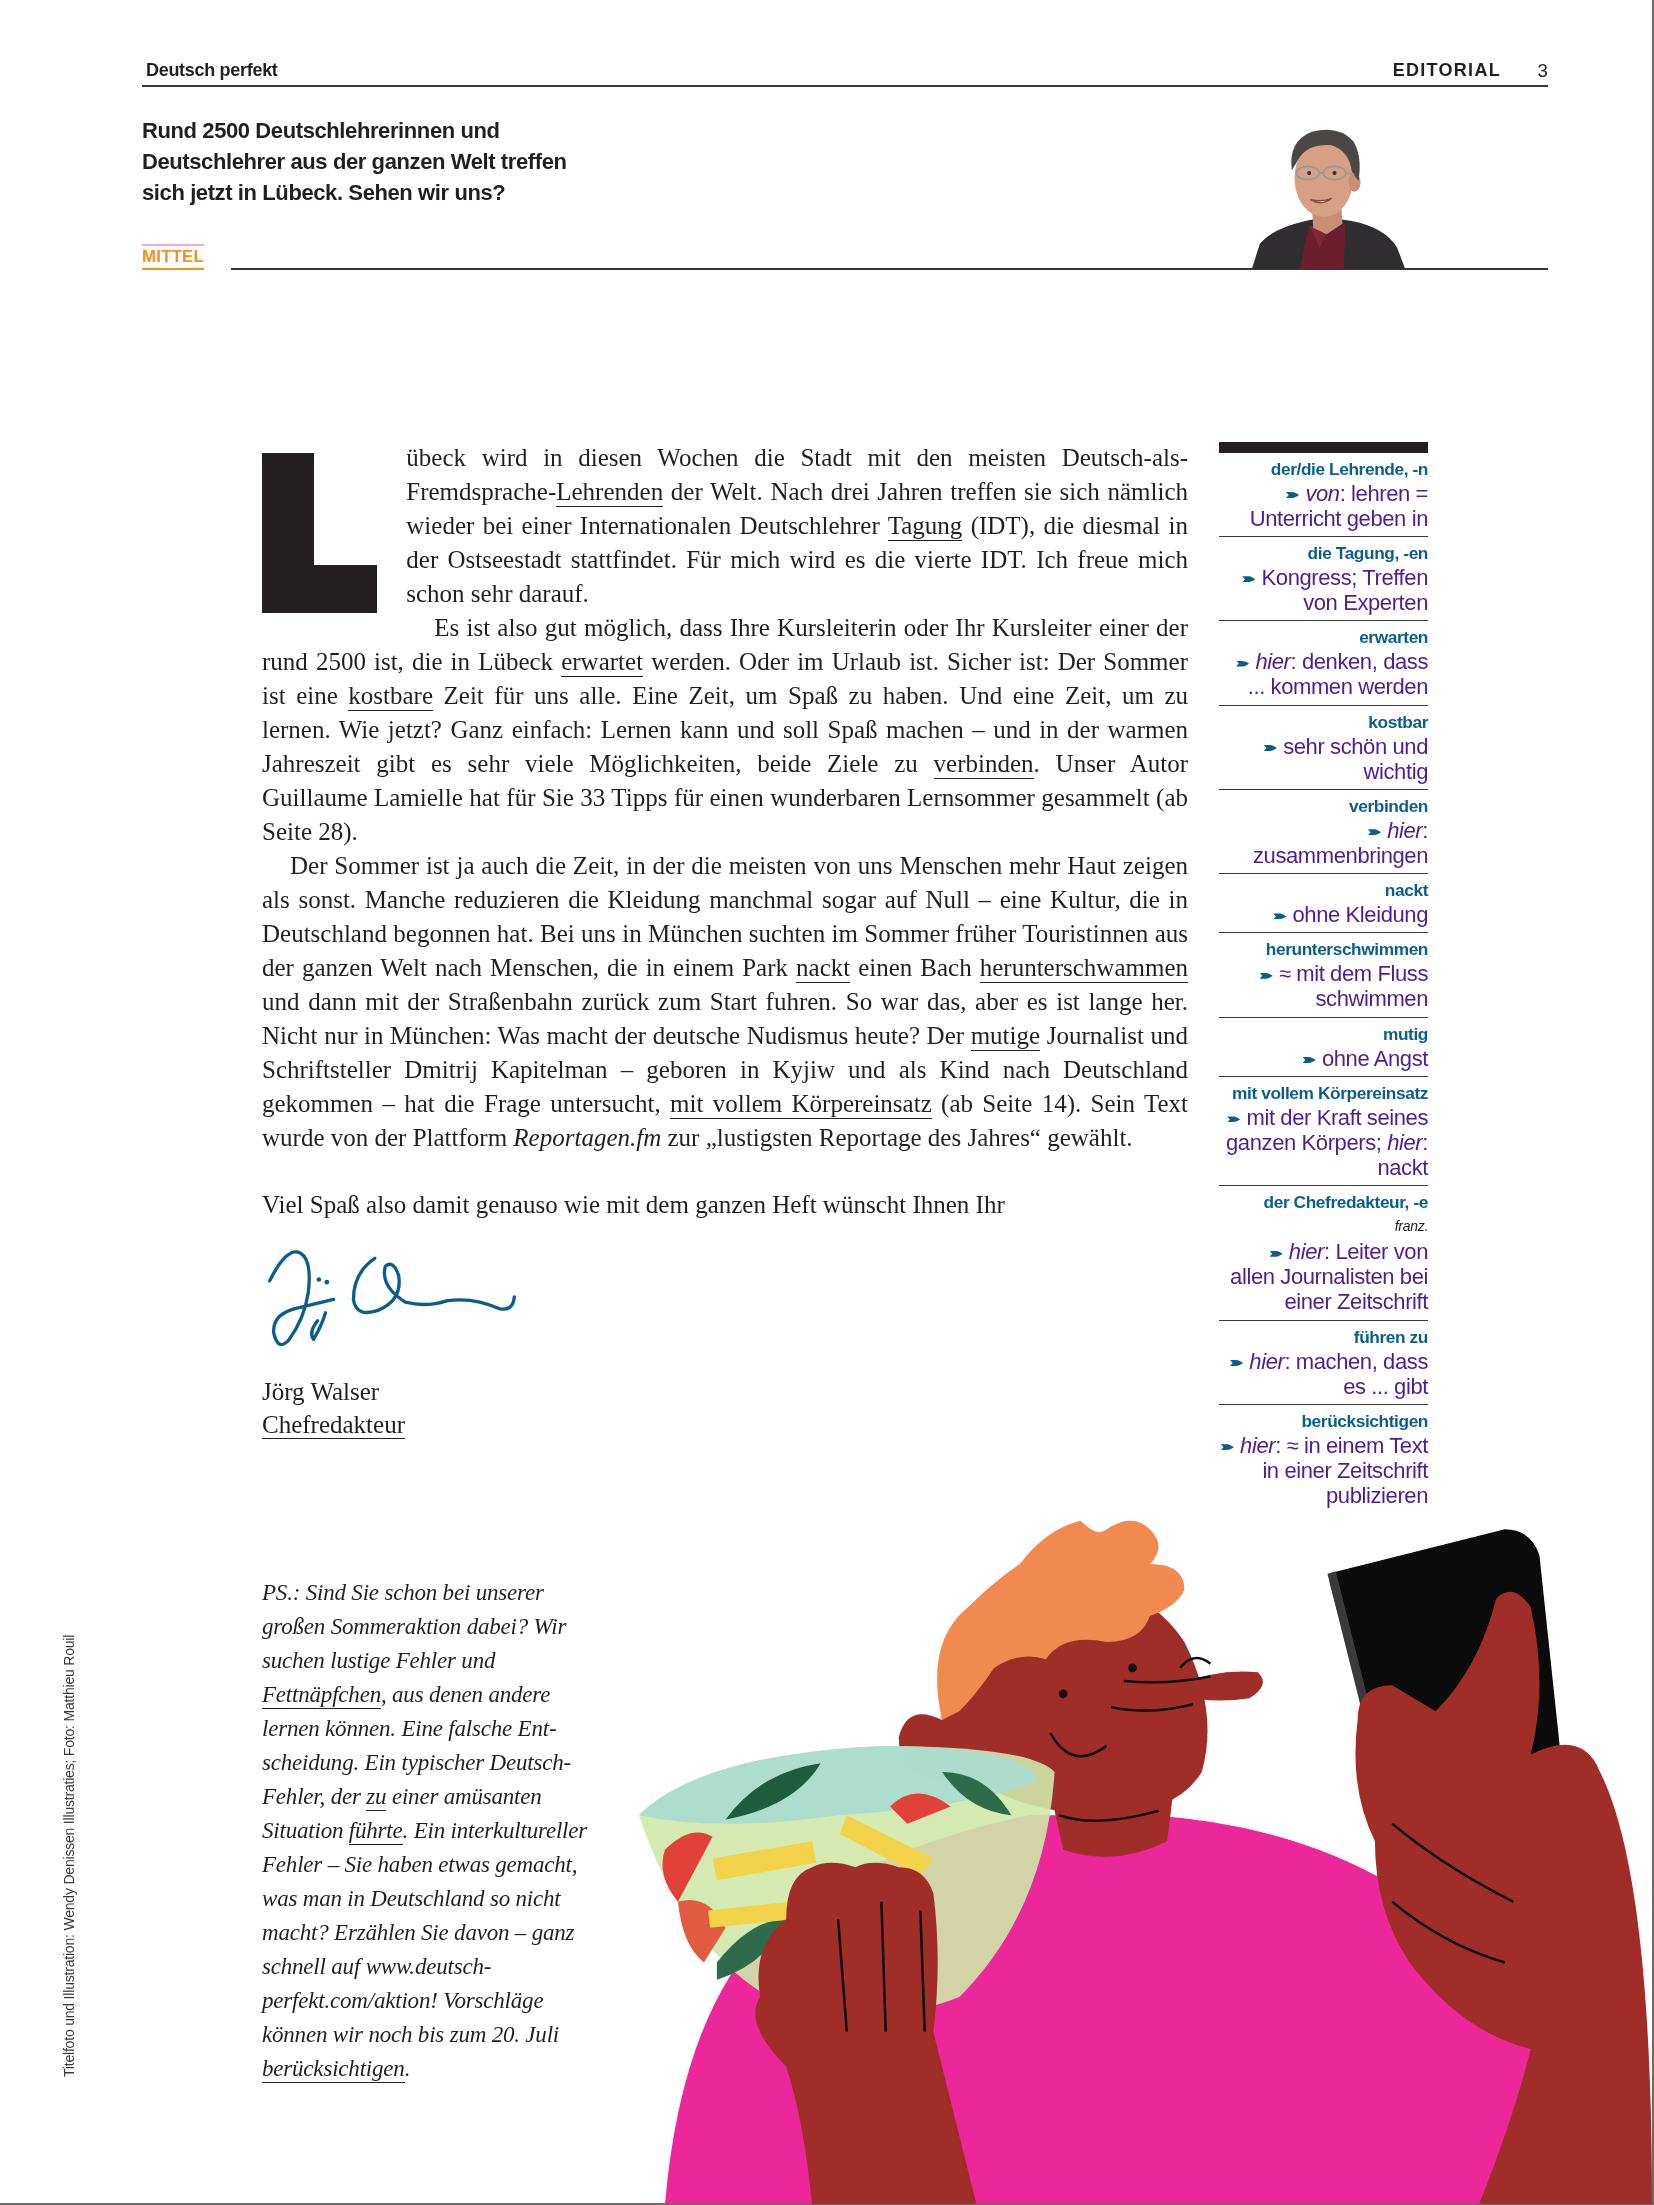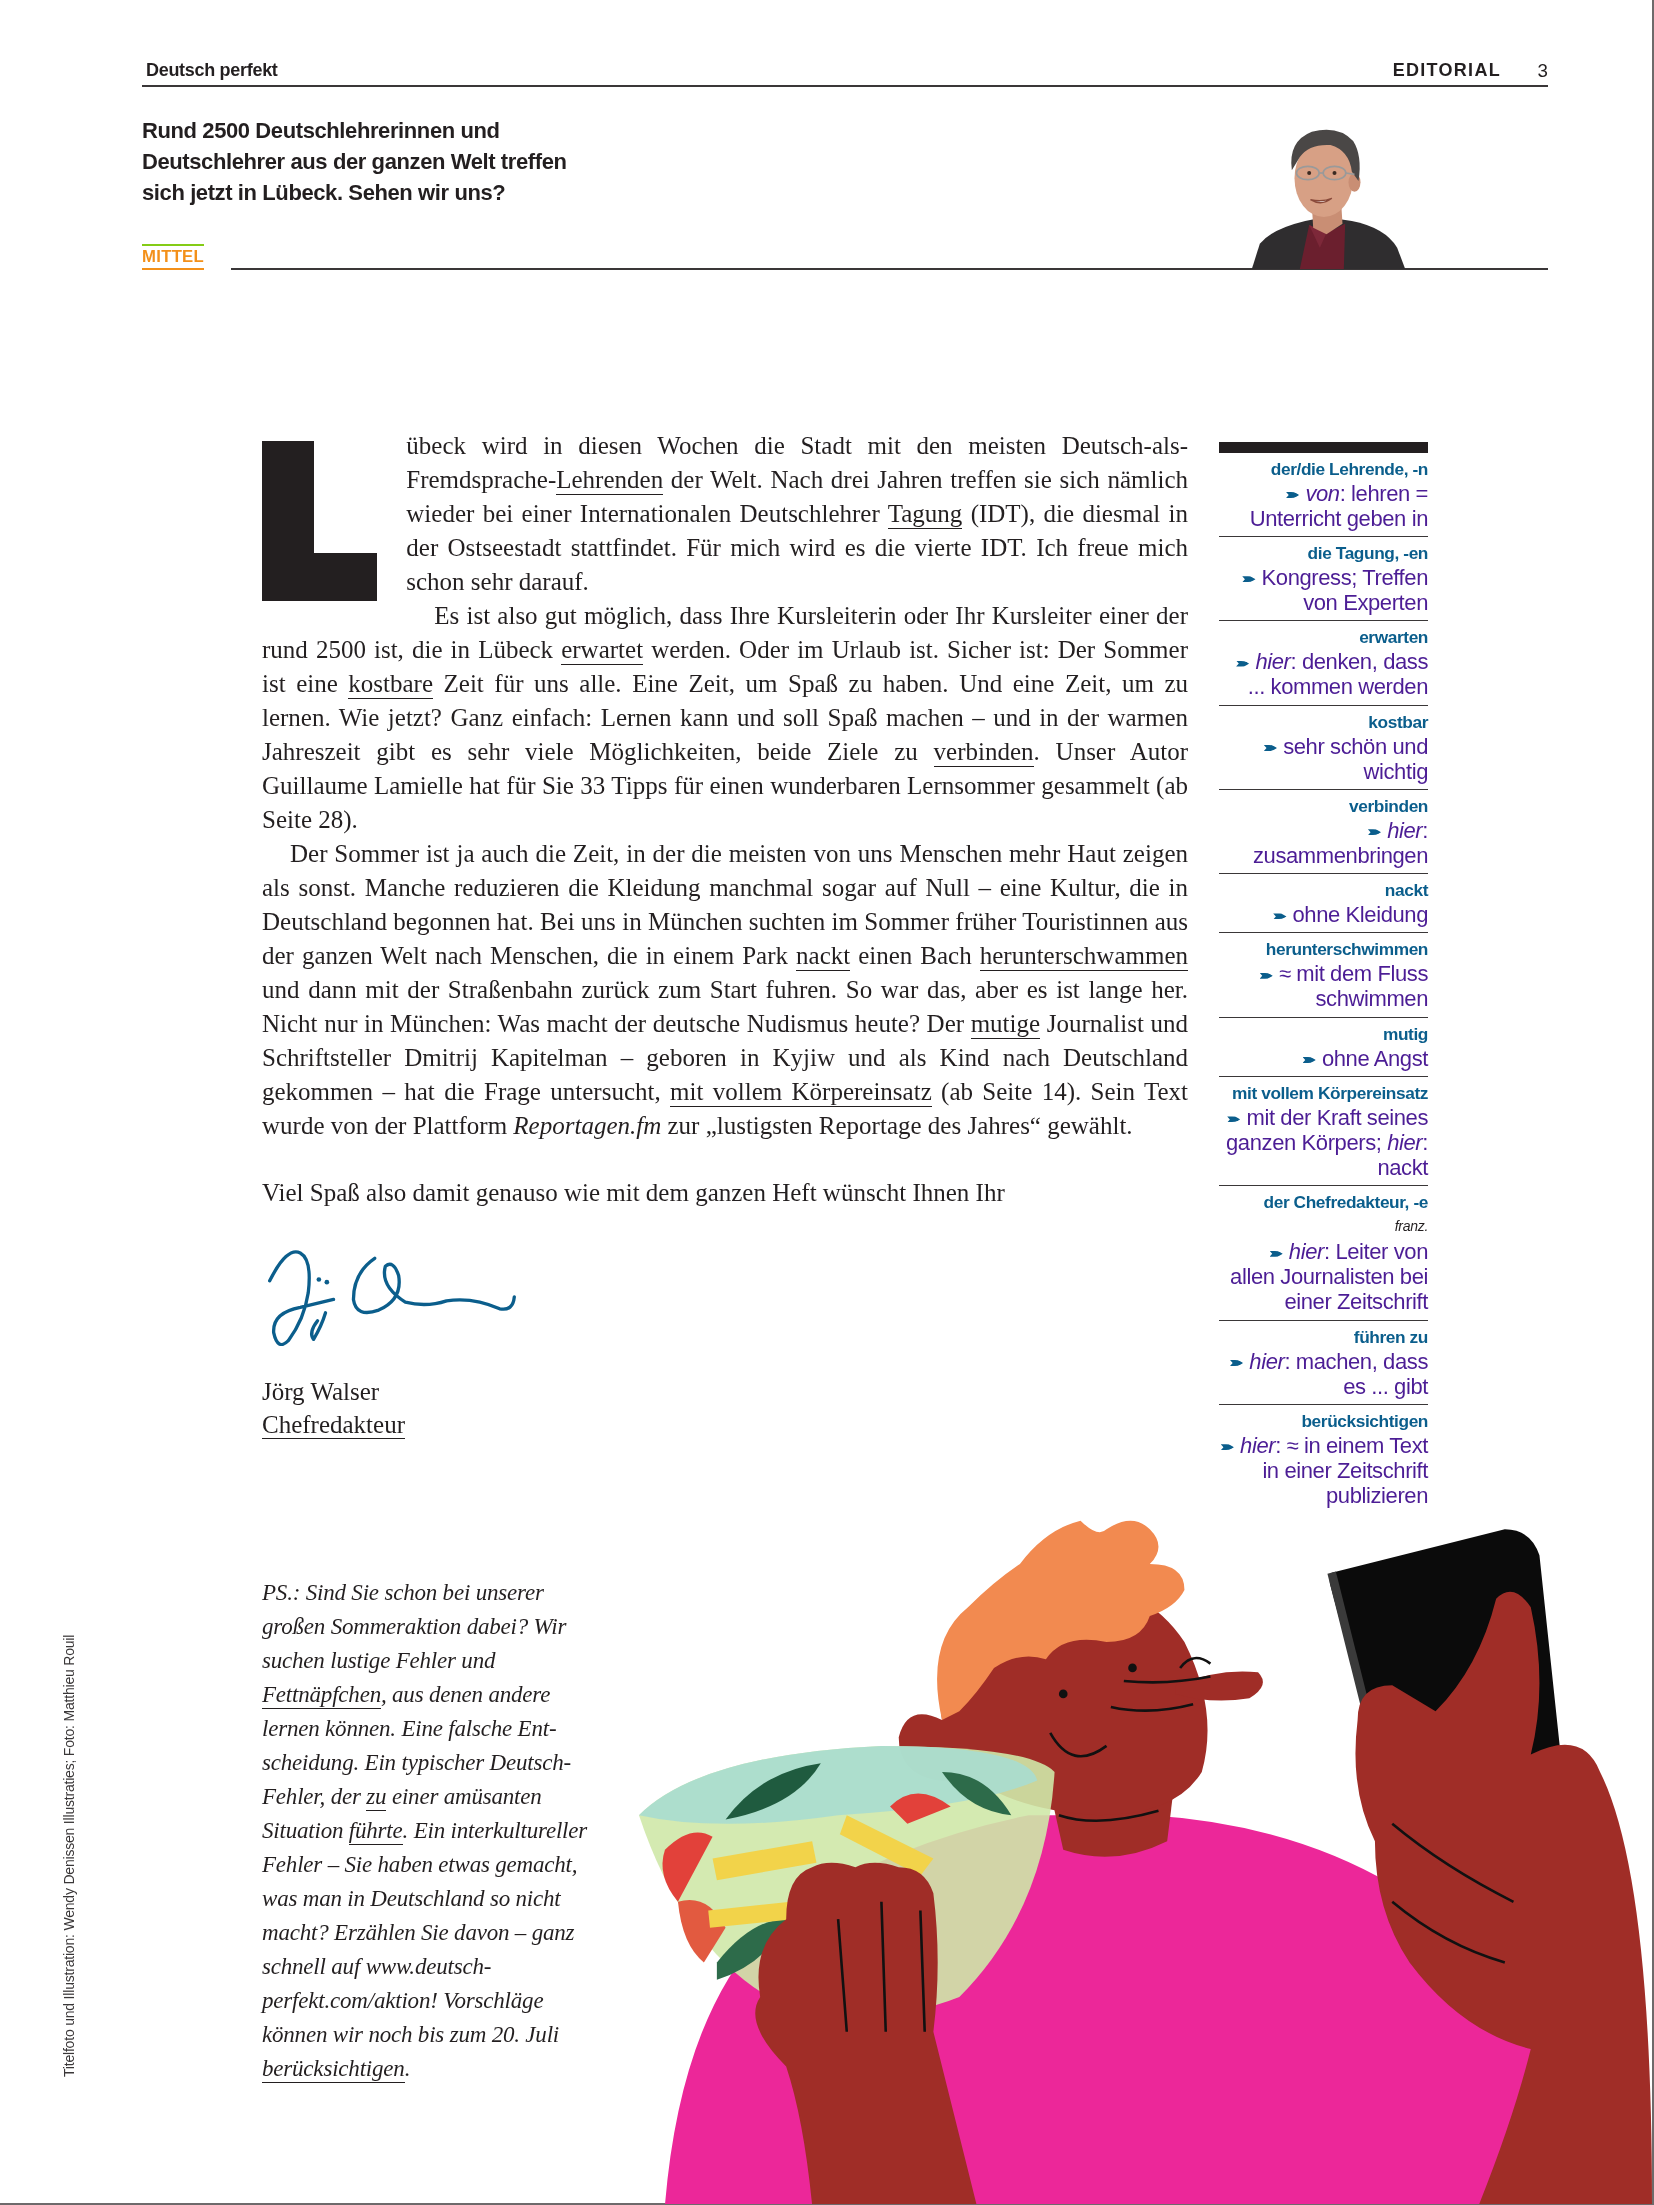--- a/index.html
+++ b/index.html
@@ -8,29 +8,29 @@
   .page-frame { position: absolute; left: 0; top: 0; width: 1654px; height: 2205px; border: 2px solid #6e6a6b; border-top: none; border-left: none; pointer-events: none; }
 
   
   .running-head { position: absolute; left: 142px; top: 59px; width: 1406px; height: 28px; border-bottom: 2px solid #3a3738; }
   .brand { position: absolute; left: 4px; top: 1.3px; font-family: "Liberation Sans", sans-serif; font-weight: bold; font-size: 18px; letter-spacing: -0.3px; color: #231f20; }
   .section-name { position: absolute; right: 47px; top: 1.3px; font-family: "Liberation Sans", sans-serif; font-weight: bold; font-size: 18px; letter-spacing: 1.3px; color: #231f20; }
   .page-number { position: absolute; right: 0; top: 0.7px; font-family: "Liberation Sans", sans-serif; font-size: 18.7px; color: #231f20; }
 
   .teaser { position: absolute; left: 142px; top: 115px; width: 506px; font-family: "Liberation Sans", sans-serif; font-weight: bold; font-size: 22px; line-height: 31px; letter-spacing: -0.4px; color: #231f20; }
 
-  .level-badge { position: absolute; left: 142px; top: 244px; height: 26px; padding: 0 0; border-top: 2px solid #84cc16; border-bottom: 2px solid #f39019; font-family: "Liberation Sans", sans-serif; font-weight: bold; font-size: 16.7px; line-height: 22px; color: #f39019; letter-spacing: 0.3px; }
+  .level-badge { position: absolute; left: 142px; top: 244px; height: 26px; padding: 0 0; border-top: 2px solid #f9a8d4; border-bottom: 2px solid #f39019; font-family: "Liberation Sans", sans-serif; font-weight: bold; font-size: 16.7px; line-height: 22px; color: #f39019; letter-spacing: 0.3px; }
   .header-rule { position: absolute; left: 231px; top: 268px; width: 1317px; height: 2px; background: #3a3738; }
 
   .portrait { position: absolute; left: 1245px; top: 117px; width: 167px; height: 152px; overflow: hidden; }
 
   
   .article { position: absolute; left: 262px; top: 429px; width: 926px; font-size: 25px; line-height: 34px; text-align: justify; hyphens: manual; color: #231f20; }
   .article p { text-indent: 28px; }
-  .article p.first { text-indent: 0; }
+  .article p.first { text-indent: 0; margin-top: 12px; }
   .dropcap { float: left; width: 127px; height: 160px; margin: 12px 17.3px 0 0; position: relative; }
   .dropcap .stem { position: absolute; left: 0; top: 0; width: 52px; height: 160px; background: #231f20; }
   .dropcap .foot { position: absolute; left: 0; top: 112px; width: 115px; height: 48px; background: #231f20; }
   .u { border-bottom: 1.3px solid #231f20; padding-bottom: 0.7px; }
   .it { font-style: italic; }
   .closing { margin-top: 33px; text-indent: 0 !important; }
 
   .signature { position: absolute; left: 260px; top: 1233px; width: 260px; height: 113px; }
   .author { position: absolute; left: 262px; top: 1375px; font-size: 25px; line-height: 33px; }
   .author .role { border-bottom: 1.3px solid #231f20; }

